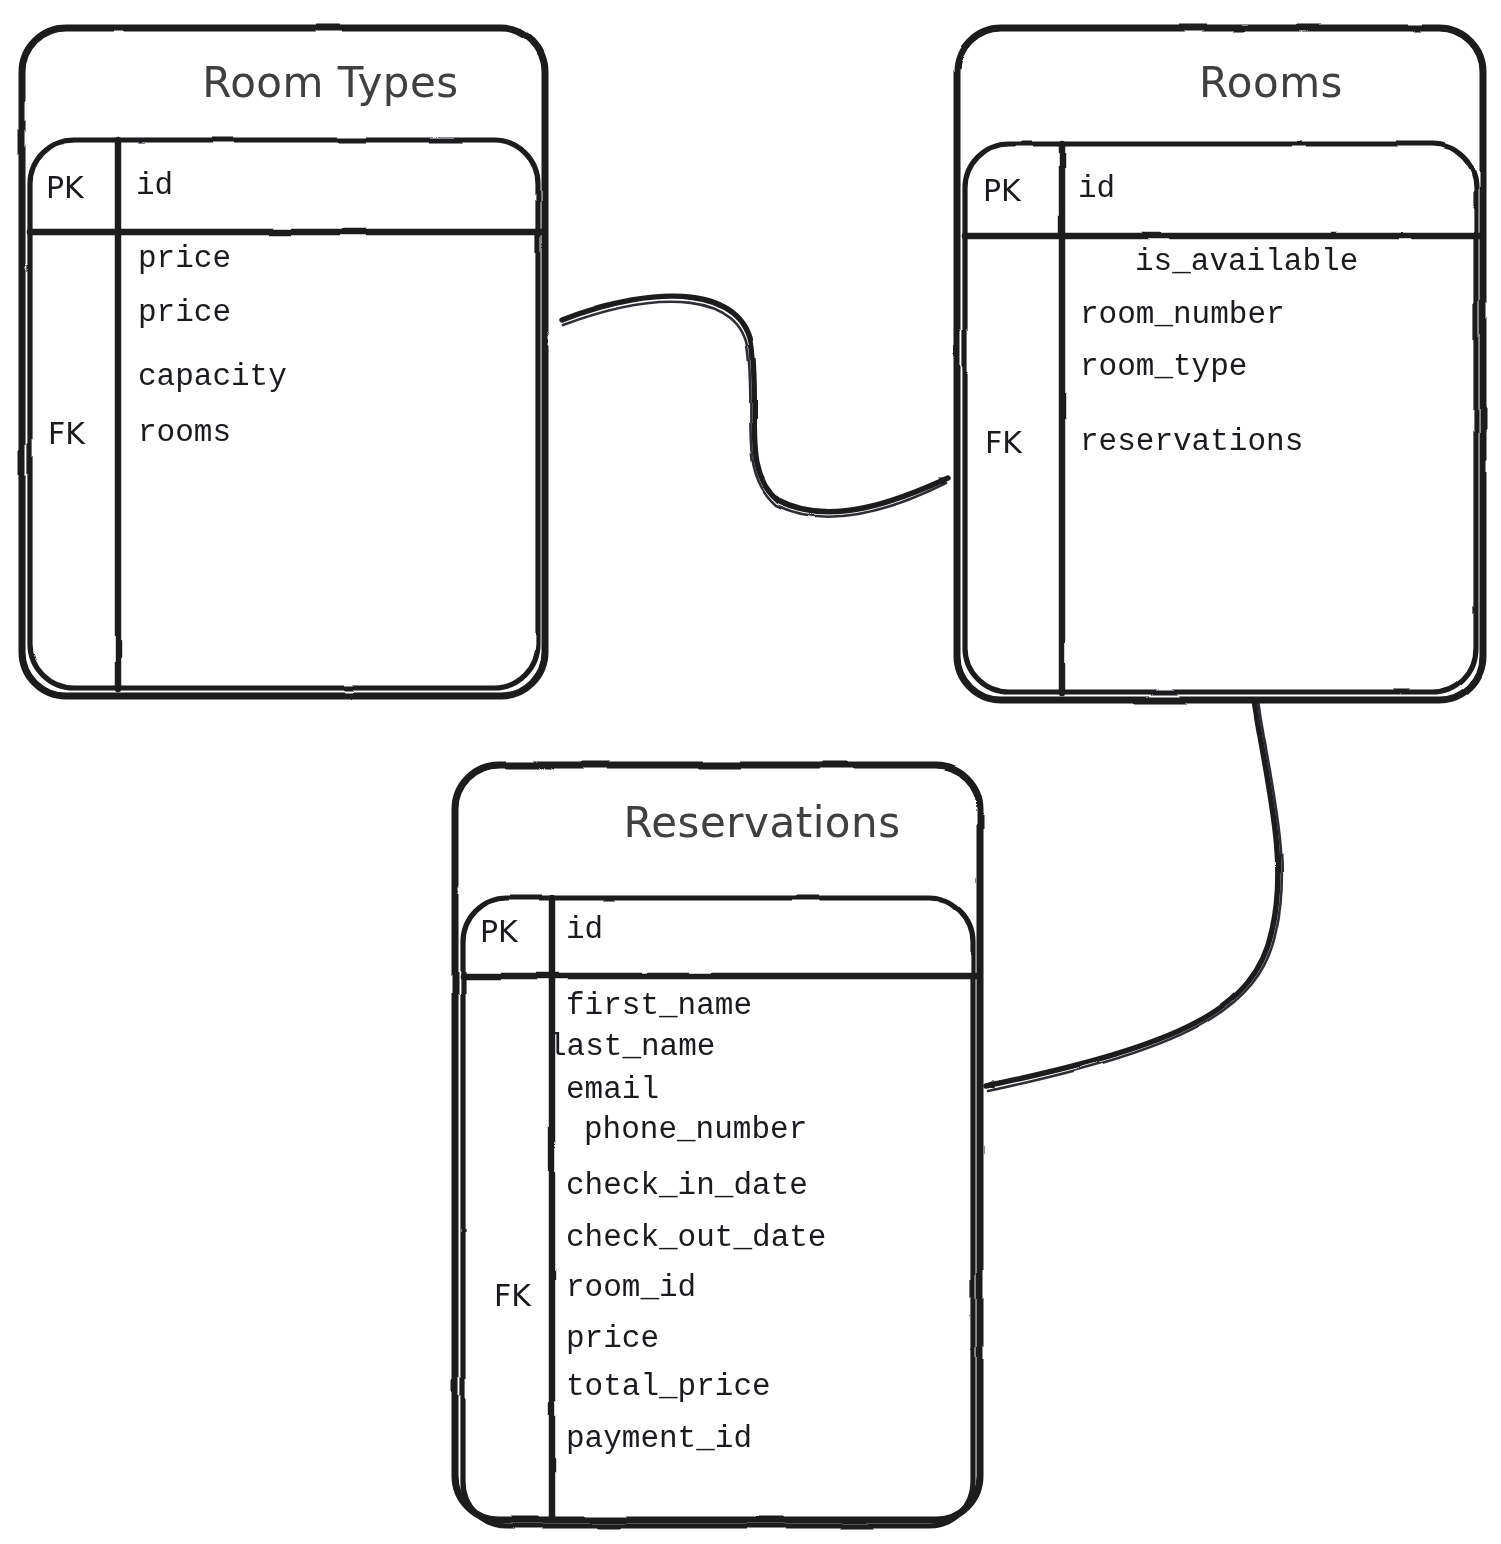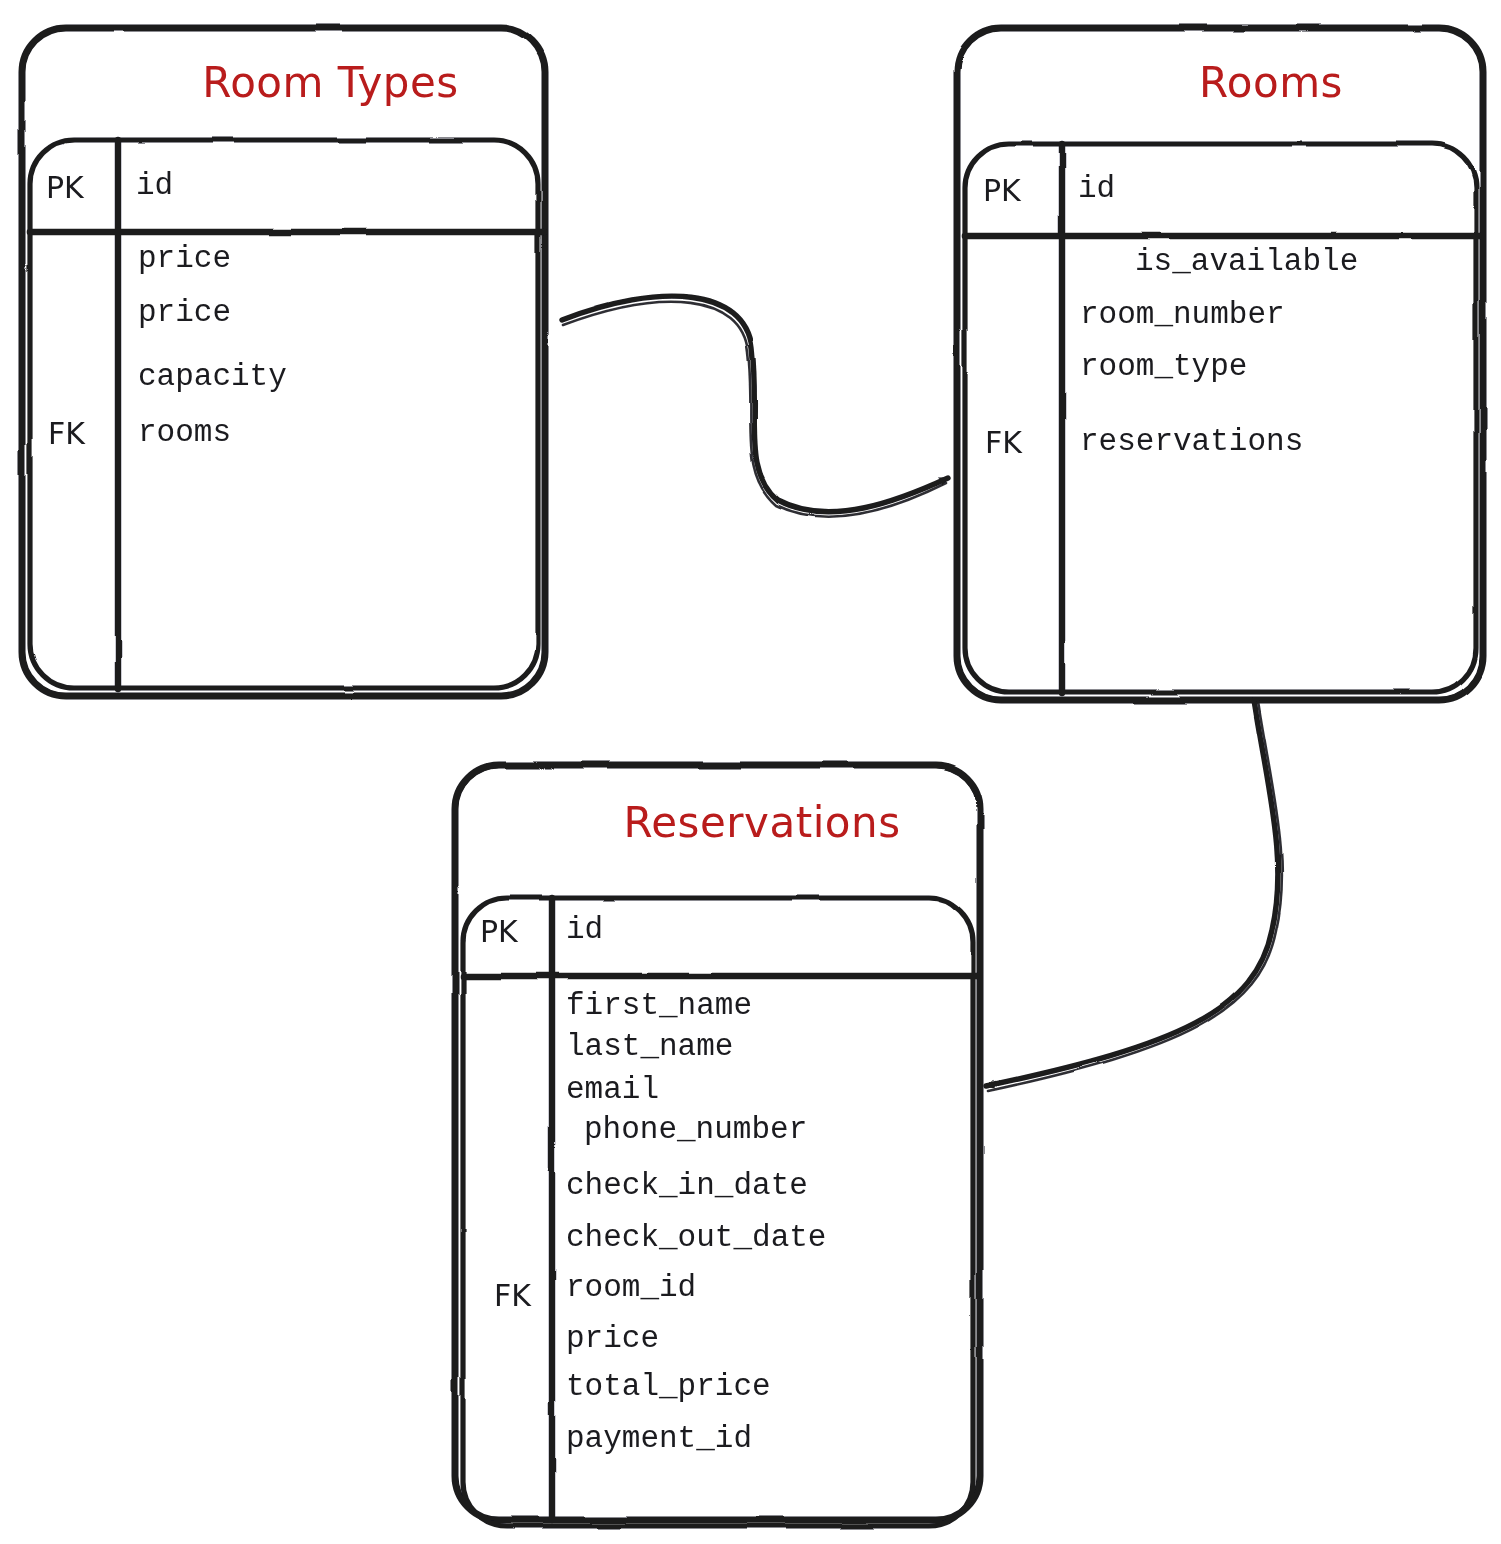--- a/index.html
+++ b/index.html
@@ -28,21 +28,21 @@
   }
   .entity {
     position: absolute;
   }
   .entity-title {
     position: absolute;
     text-align: center;
     font-family: "DejaVu Sans", sans-serif;
     font-size: 42px;
     font-weight: 400;
-    color: #b91c1c;
+    color: #404040;
     letter-spacing: 0.5px;
     white-space: nowrap;
   }
   .key-label {
     position: absolute;
     font-family: "DejaVu Sans", sans-serif;
     font-size: 30px;
     color: #1b1b1f;
     white-space: nowrap;
   }
@@ -139,21 +139,21 @@
 
   <div class="entity">
     <div class="entity-title" style="left:552px; top:798px; width:420px;">Reservations</div>
 
     <div class="key-label" style="left:480px; top:914px;">PK</div>
     <div class="field-label" style="left:566px; top:912px;">id</div>
 
     <div class="key-label" style="left:494px; top:1278px;">FK</div>
 
     <div class="field-label" style="left:566px; top:988px;">first_name</div>
-    <div class="field-label" style="left:566px; top:1029px;text-align:right;">last_name</div>
+    <div class="field-label" style="left:548px; top:1029px;text-align:right;">last_name</div>
     <div class="field-label" style="left:566px; top:1072px;">email</div>
     <div class="field-label" style="left:566px; top:1112px;margin-left:18px;">phone_number</div>
     <div class="field-label" style="left:566px; top:1168px;">check_in_date</div>
     <div class="field-label" style="left:566px; top:1220px;text-align:right;">check_out_date</div>
     <div class="field-label" style="left:566px; top:1270px;">room_id</div>
     <div class="field-label" style="left:566px; top:1321px;">price</div>
     <div class="field-label" style="left:566px; top:1369px;">total_price</div>
     <div class="field-label" style="left:566px; top:1421px;">payment_id</div>
   </div>
 

